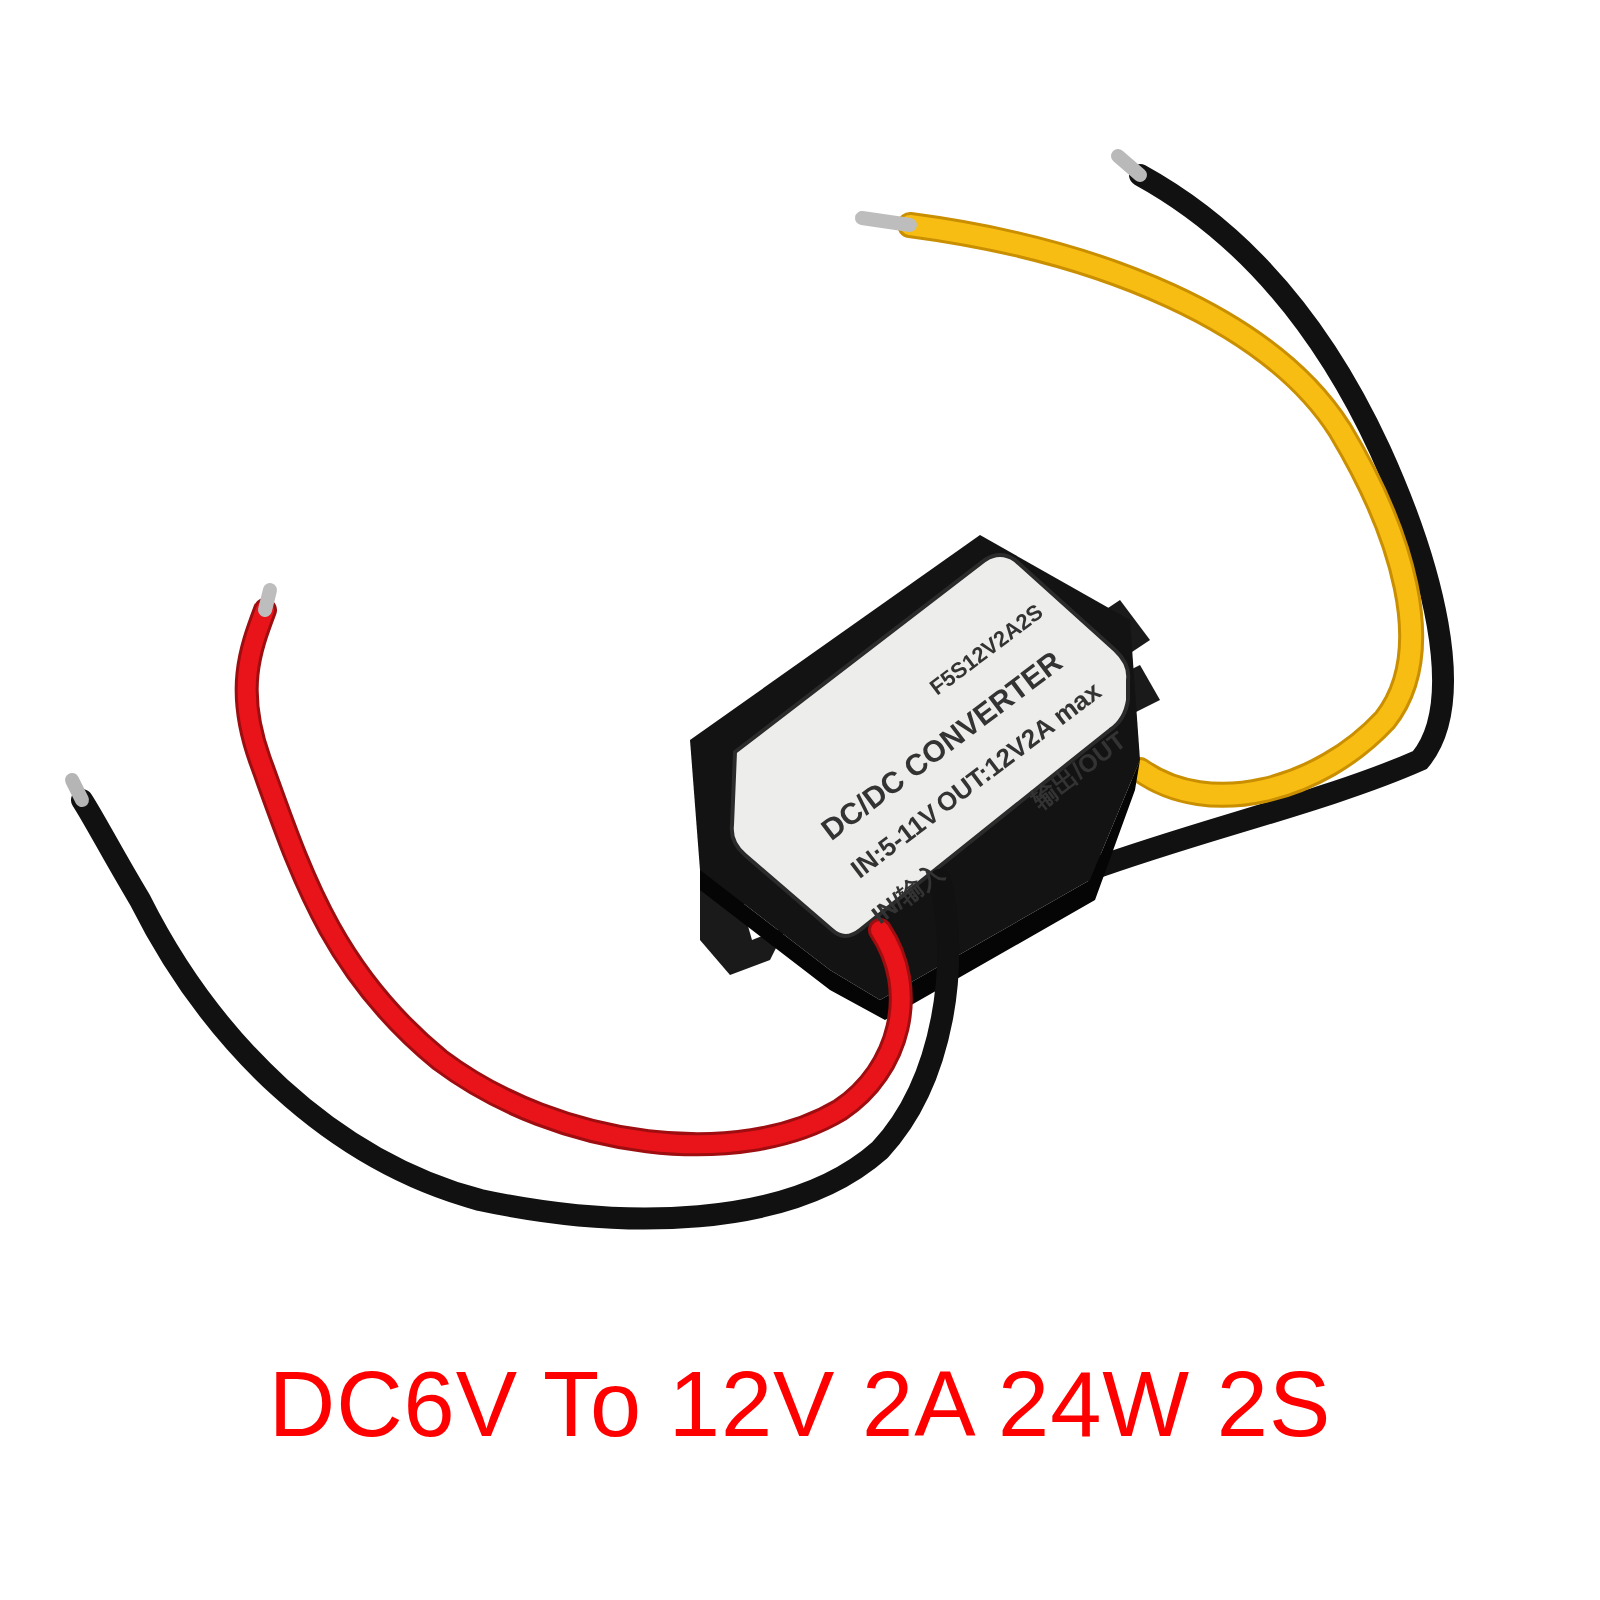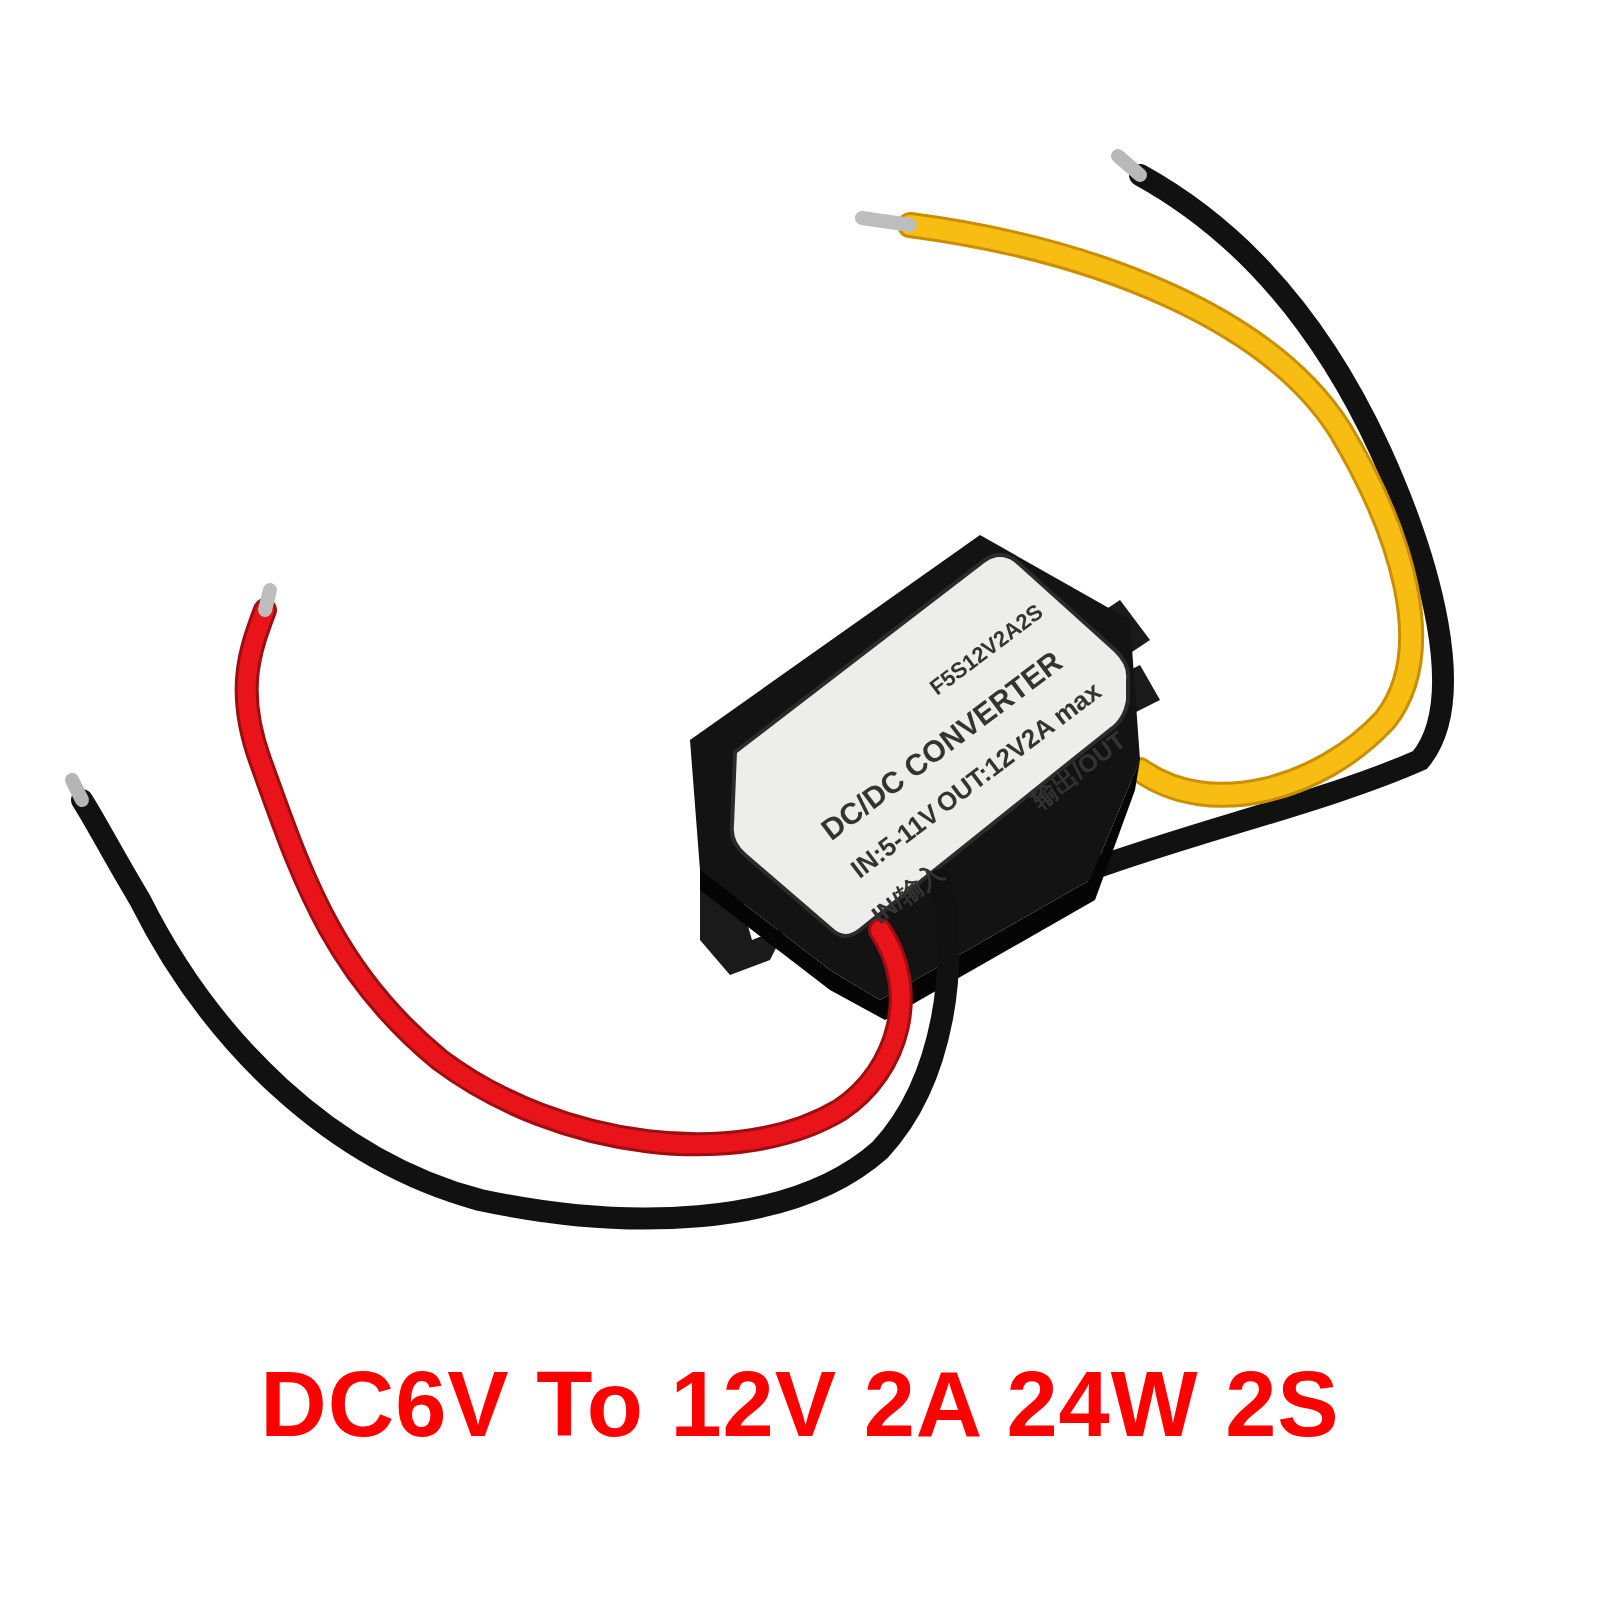--- a/index.html
+++ b/index.html
@@ -1,20 +1,20 @@
 <!DOCTYPE html>
 <html><head>
 <meta charset="utf-8">
 <style>
   html, body { margin:0; padding:0; background:#ffffff; }
   body { width:1600px; height:1600px; position:relative; overflow:hidden; font-family:"Liberation Sans", sans-serif; }
   #scene { position:absolute; left:0; top:0; width:1600px; height:1600px; }
   .caption {
     position:absolute; left:0; top:1358px; width:1600px; text-align:center;
-    font-family:"Liberation Sans", sans-serif; font-weight:bold; font-size:92px;
+    font-family:"Liberation Sans", sans-serif; font-weight:normal; font-size:92px;
     color:#ff0000; letter-spacing:1px; line-height:1;
   }
   .label-text { position:absolute; left:0; top:0; width:0; height:0; }
   .lbl {
     position:absolute; white-space:nowrap; color:#333333;
     font-family:"Liberation Sans", sans-serif; font-weight:bold;
     transform-origin:0 0;
   }
 </style>
 </head>

